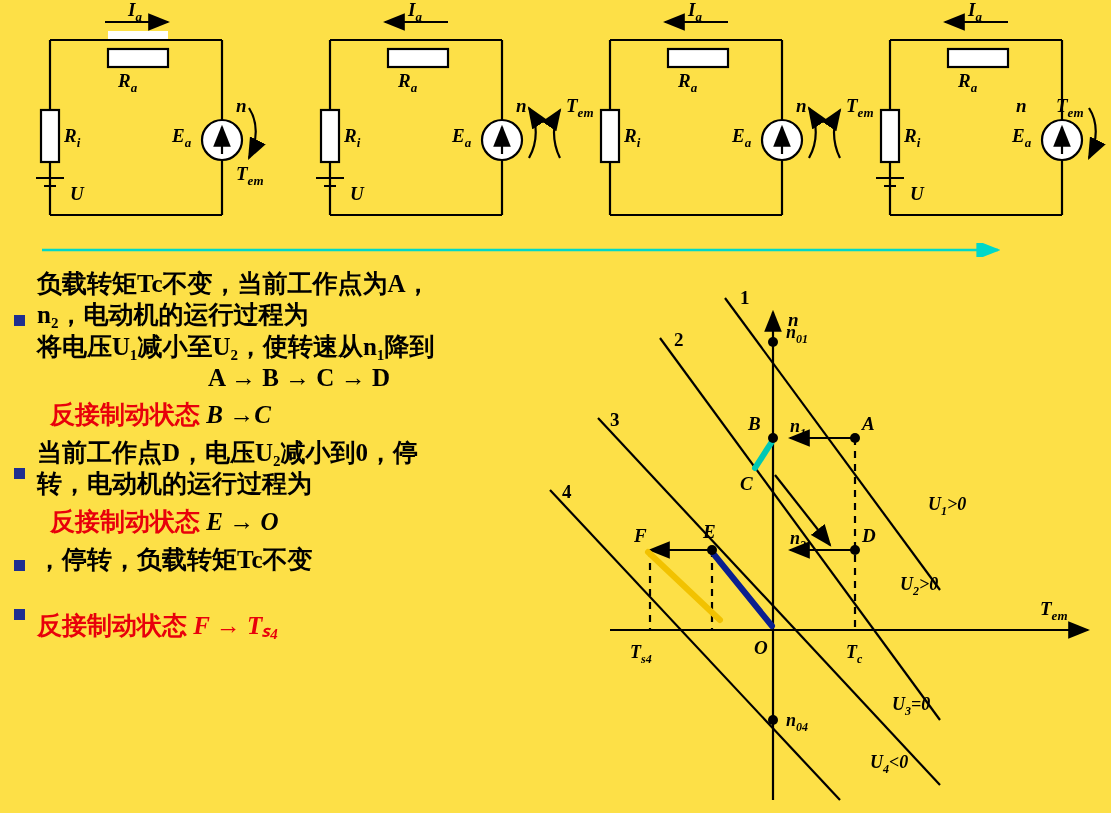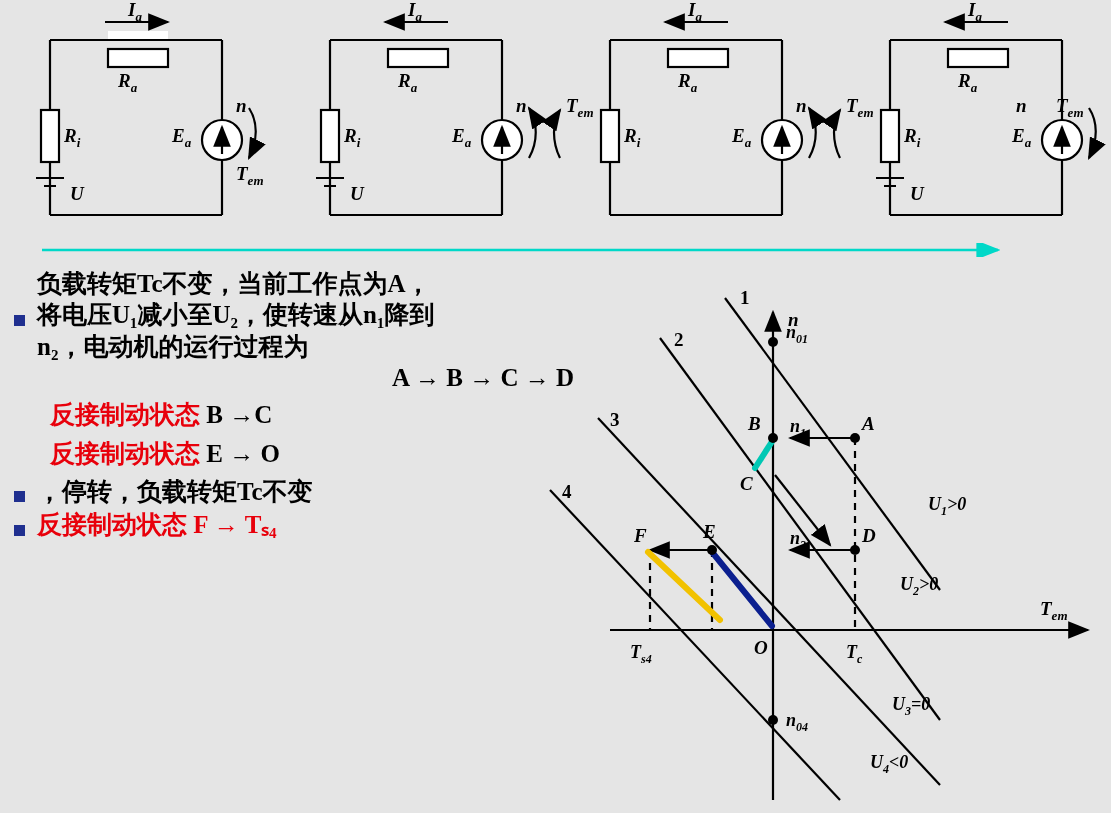--- a/index.html
+++ b/index.html
@@ -4,21 +4,21 @@
 <style>
   html, body {
     margin: 0;
     padding: 0;
     background: #ffffff;
   }
   #page {
     position: relative;
     width: 1111px;
     height: 813px;
-    background: #e5e5e5;
+    background: #fde047;
     font-family: "Liberation Serif", serif;
     overflow: hidden;
   }
   .circuits {
     position: absolute;
     left: 0;
     top: 0;
     width: 1111px;
     height: 250px;
   }
@@ -50,26 +50,27 @@
   }
   .btext {
     font-size: 25px;
     font-weight: bold;
     line-height: 1.25;
     color: #000000;
     font-family: "Liberation Serif", serif;
   }
   .btext.red {
     color: #e8000b;
+    margin-top: 32px;
   }
   .indent-line {
     font-size: 25px;
     font-weight: bold;
     color: #000000;
-    text-align: right;
+    text-align: center;
     padding-left: 10px;
     margin: 2px 0 6px 0;
     font-family: "Liberation Serif", serif;
   }
   .red-line {
     color: #e8000b;
     font-size: 25px;
     font-weight: bold;
     padding-left: 36px;
     margin: 6px 0 6px 0;
@@ -78,21 +79,21 @@
   .red-line .eng {
     color: #000000;
   }
   .graph {
     position: absolute;
     left: 540px;
     top: 290px;
     width: 570px;
     height: 520px;
   }
-  .ital { }
+  .ital { font-style: italic; }
 </style>
 </head>
 <body>
 
 <div id="page">
 
   <svg class="circuits" viewBox="0 0 1111 250">
     <defs>
       <marker id="ah" markerWidth="10" markerHeight="8" refX="9" refY="4" orient="auto">
         <path d="M0,0 L10,4 L0,8 z" fill="#000"></path>
@@ -203,31 +204,38 @@
     </defs>
     <path d="M2,7 L958,7" stroke="#00d8c8" stroke-width="2.4" fill="none" marker-end="url(#teal)"></path>
   </svg>
 
   <div class="bullets">
 
     <div class="bullet-row">
       <div class="sq"></div>
       <div class="btext">
         <div>负载转矩Tc不变，当前工作点为A，</div>
+        <div>n₂，电动机的运行过程为</div>
         <div>将电压U₁减小至U₂，使转速从n₁降到</div>
-        <div>n₂，电动机的运行过程为</div>
       </div>
     </div>
     <div class="indent-line">A → B → C → D</div>
 
     <div class="red-line">
       <span>反接制动状态</span>
       <span class="eng ital">B →C</span>
     </div>
 
+    <div class="bullet-row">
+      <div class="sq"></div>
+      <div class="btext">
+        <div>当前工作点D，电压U₂减小到0，停</div>
+        <div>转，电动机的运行过程为</div>
+      </div>
+    </div>
 
     <div class="red-line">
       <span>反接制动状态</span>
       <span class="eng ital">E → O</span>
     </div>
 
     <div class="bullet-row">
       <div class="sq"></div>
       <div class="btext">
         <div>，停转，负载转矩Tc不变</div>

